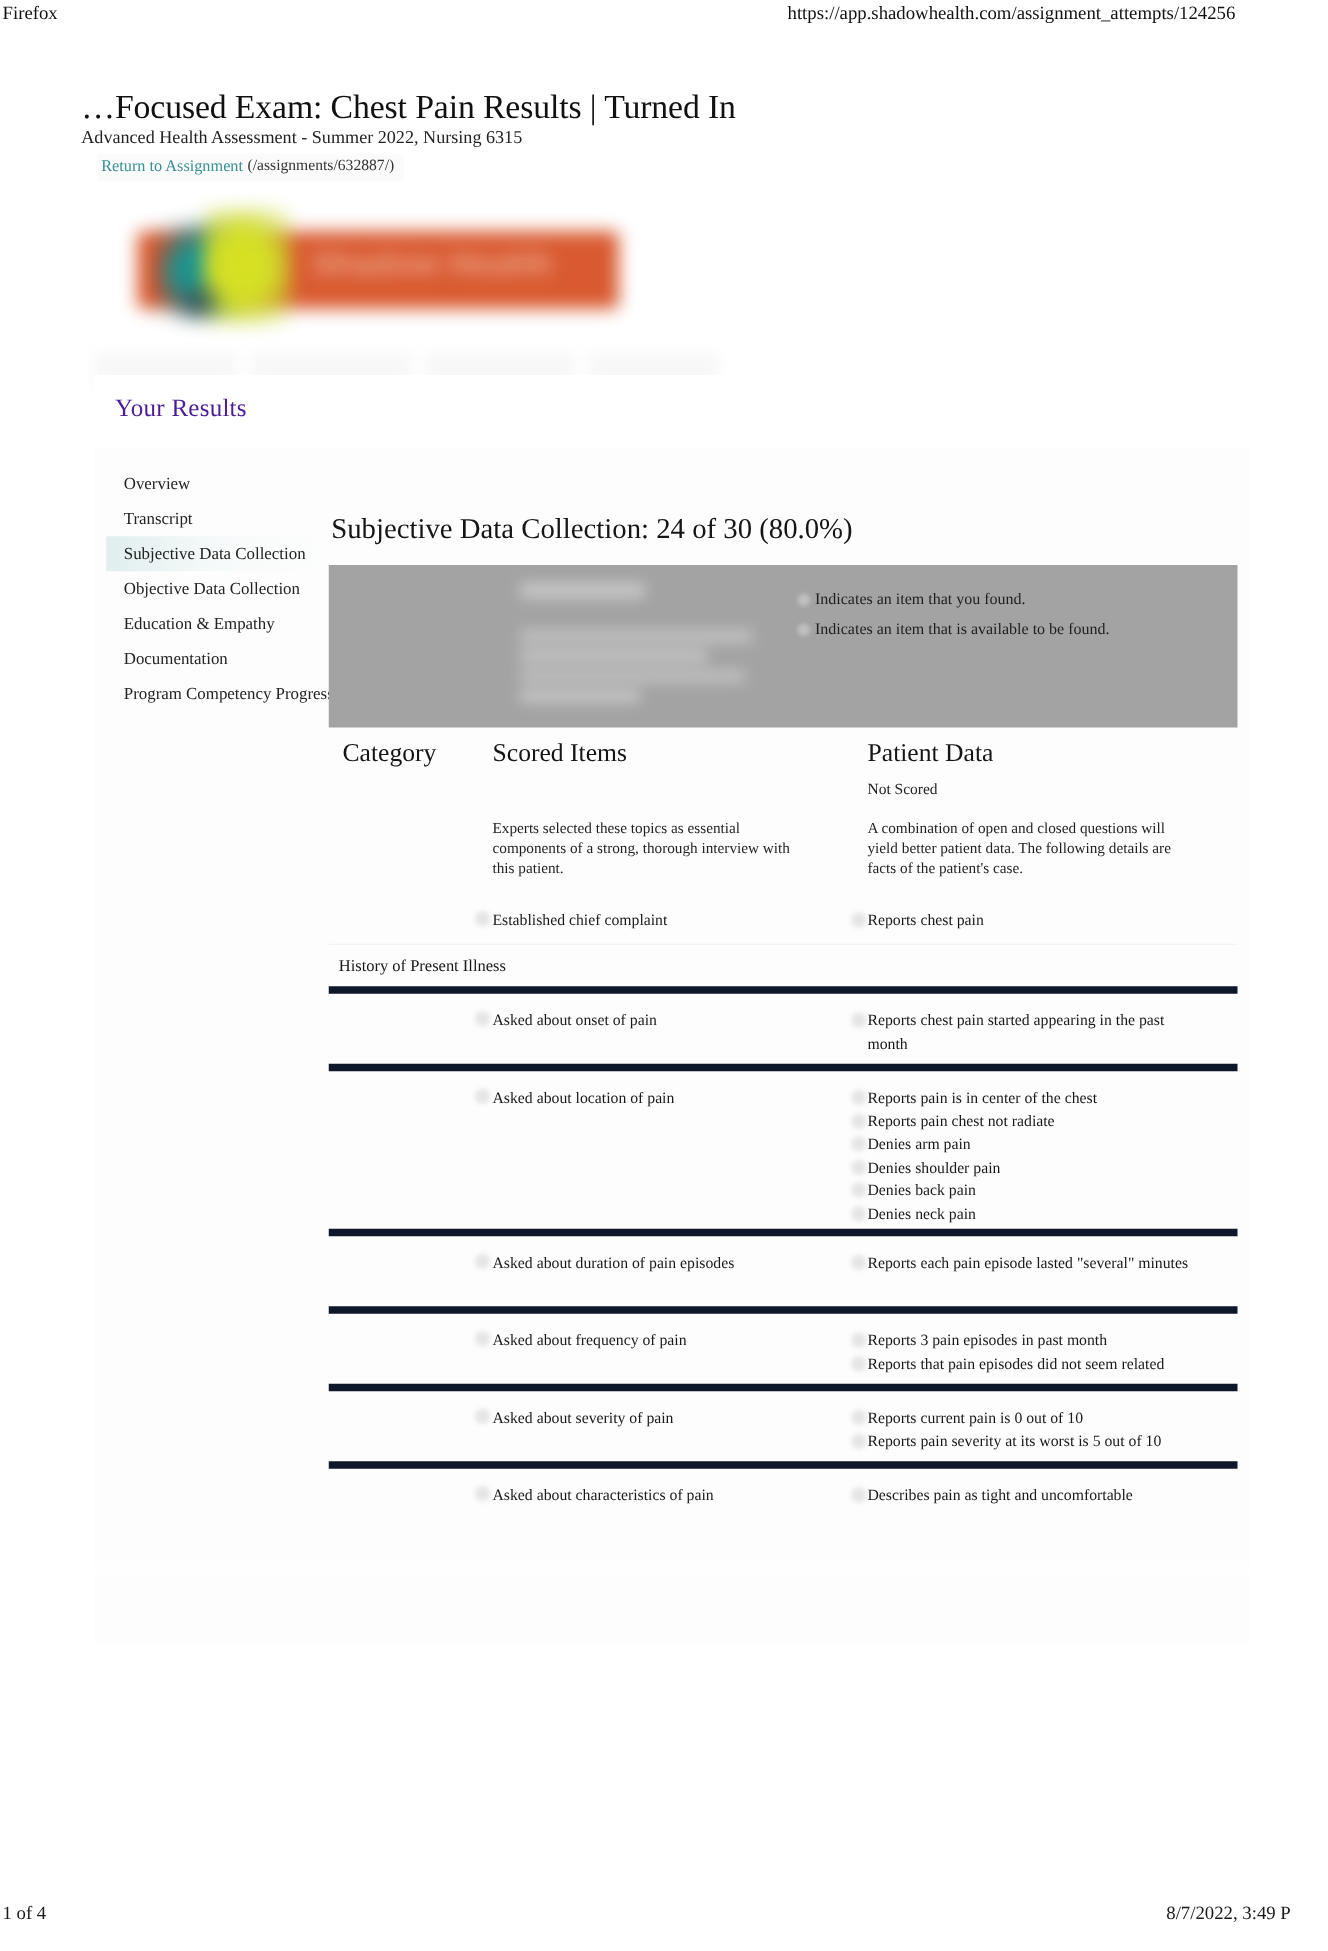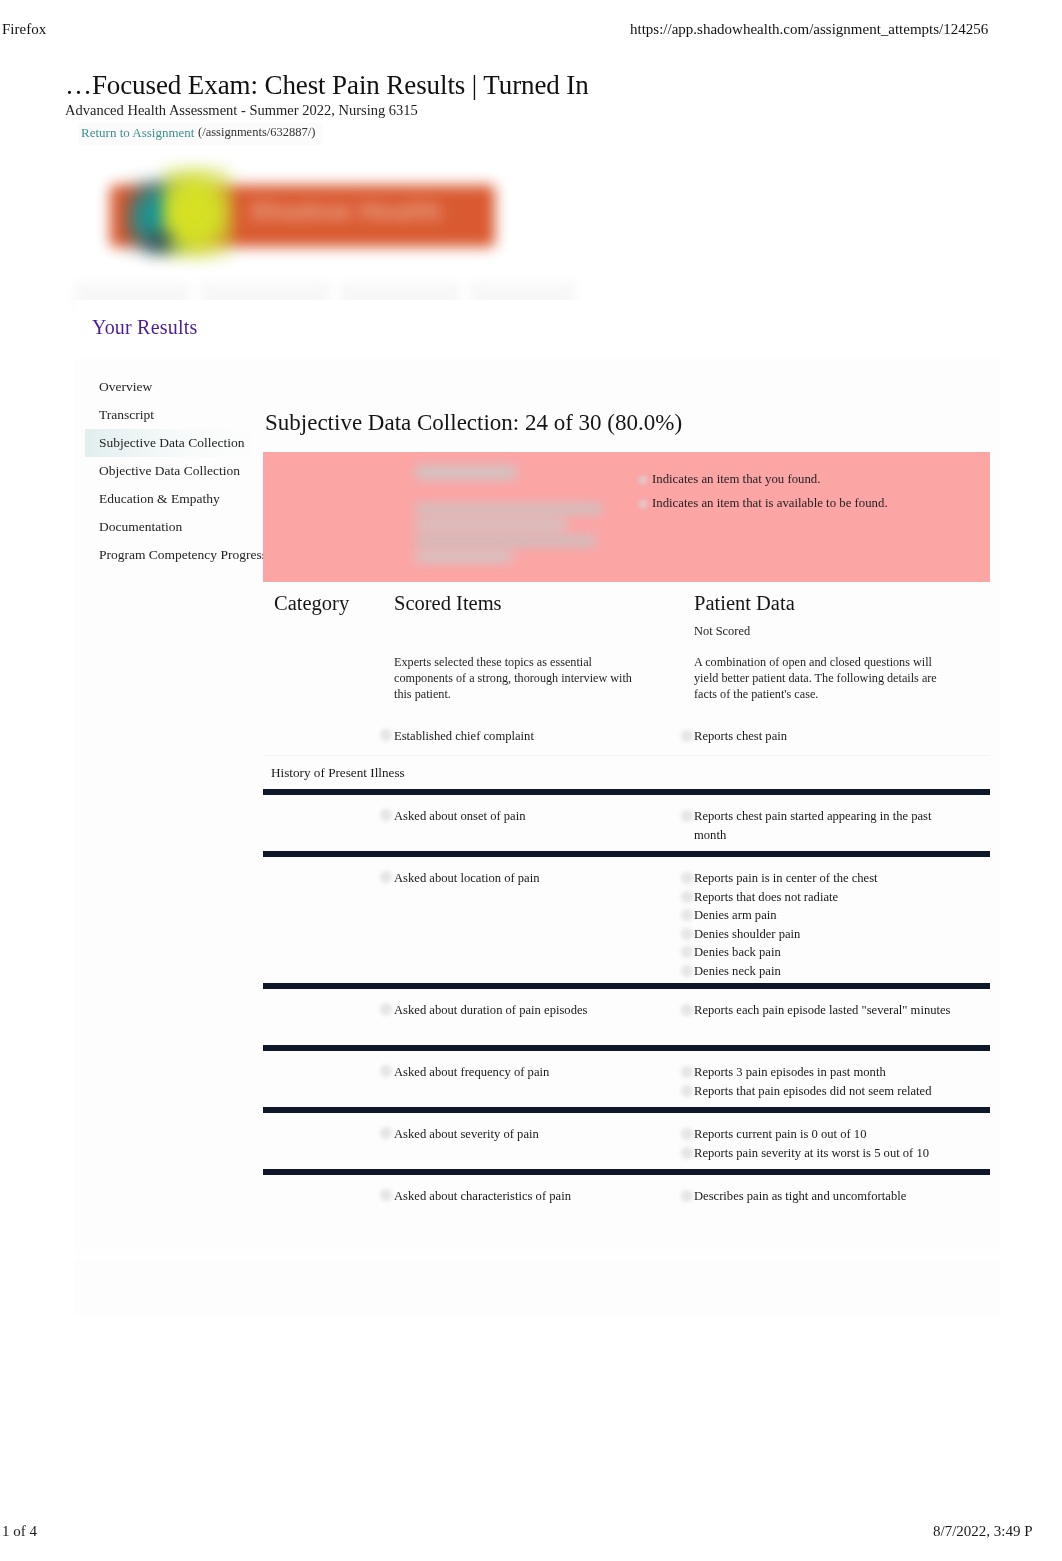--- a/index.html
+++ b/index.html
@@ -12,21 +12,21 @@
     height: 1561px;
     position: relative;
     font-family: "Liberation Serif", "DejaVu Serif", serif;
     color: #1a1a1a;
     overflow: hidden;
   }
 
   
   .print-header {
     position: absolute;
-    top: 18px; left: 0;
+    top: 0; left: 0;
     width: 893px;
     height: 36px;
     display: flex;
     align-items: center;
     font-size: 15px;
     color: #111;
   }
   .print-header .ph-left {
     position: absolute;
     left: 2px; top: 3px;
@@ -225,21 +225,21 @@
     color: #151515;
     white-space: nowrap;
   }
 
   
   .legend-block {
     position: absolute;
     left: 0px; top: 92px;
     width: 727px;
     height: 130px;
-    background: #fca5a5;
+    background: #a3a3a3;
   }
   .legend-thumb {
     position: absolute;
     left: 145px; top: 10px;
     width: 200px;
     height: 112px;
     filter: blur(5.5px);
     opacity: 0.9;
   }
   .legend-thumb .lt-title {
@@ -477,21 +477,21 @@
             <span class="marker"></span>
             <span>Asked about location of pain</span>
           </div>
           <div class="col-patient">
             <div class="pd-line">
               <span class="marker"></span>
               <span>Reports pain is in center of the chest</span>
             </div>
             <div class="pd-line">
               <span class="marker"></span>
-              <span>Reports that does not radiate</span>
+              <span>Reports pain chest not radiate</span>
             </div>
             <div class="pd-line">
               <span class="marker"></span>
               <span>Denies arm pain</span>
             </div>
             <div class="pd-line">
               <span class="marker"></span>
               <span>Denies shoulder pain</span>
             </div>
             <div class="pd-line">

